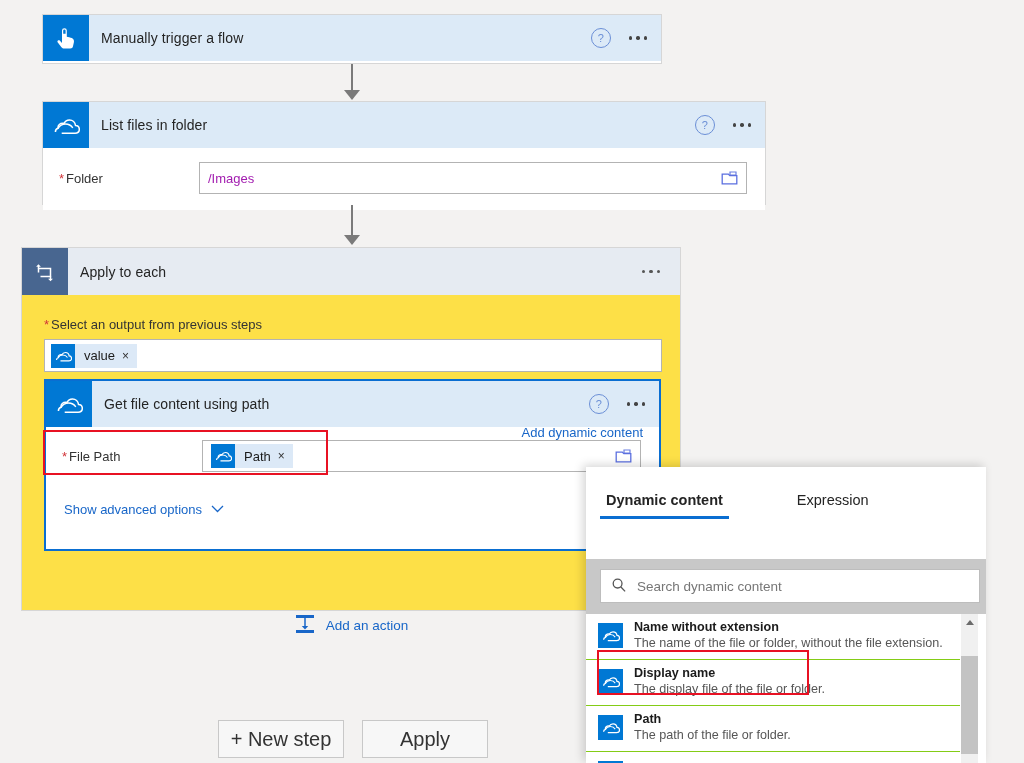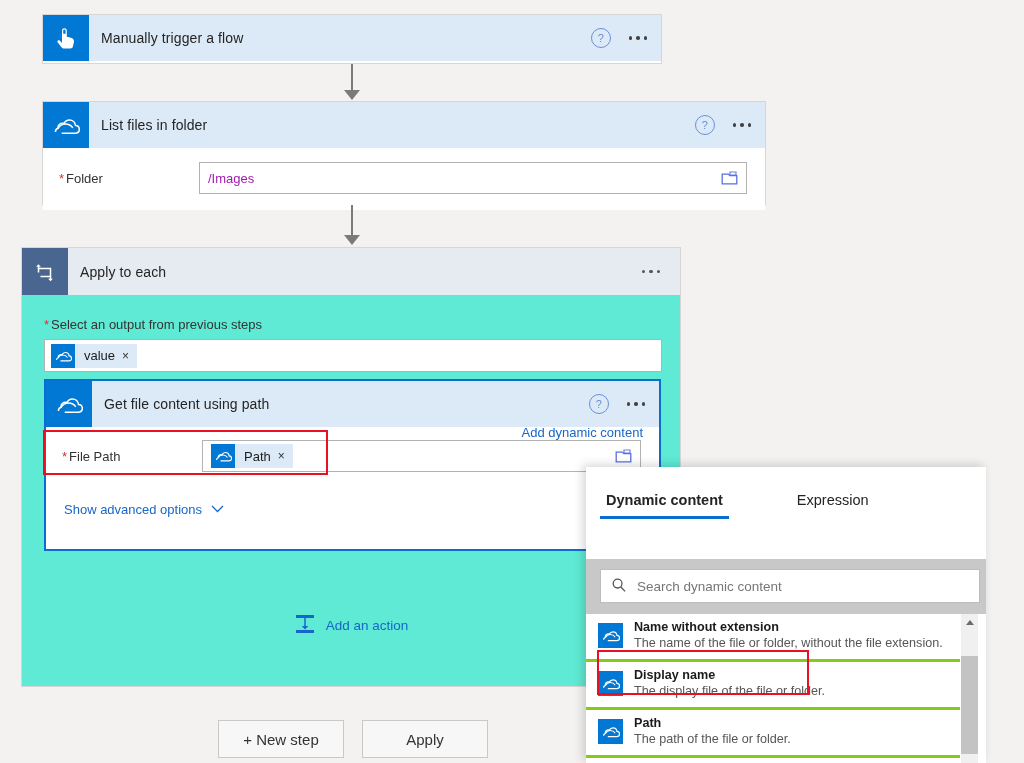--- a/index.html
+++ b/index.html
@@ -42,21 +42,21 @@
   .token-txt{padding:0 7px 0 9px;font-size:13px;color:#1b1b1b;}
   .token-x{padding-right:8px;font-size:12px;color:#333;cursor:pointer;}
 
   
   .arrow{position:absolute;width:22px;}
   .arrow .stem{width:2px;background:#7a7a7a;margin:0 auto;}
   .arrow .head{width:0;height:0;border-left:8px solid transparent;border-right:8px solid transparent;
     border-top:10px solid #7a7a7a;margin:0 auto;}
 
   
-  .loop{position:absolute;left:21px;top:247px;width:660px;height:440px;background:#5eead4;
+  .loop{position:absolute;left:21px;top:247px;width:660px;height:364px;background:#fde047;
     border:1px solid #d6d6d6;box-sizing:border-box;}
   .loop-head{display:flex;align-items:center;height:47px;background:#e6ebf2;position:relative;}
   .loop-sub{padding:22px 0 0 22px;}
   .loop-sub-label{font-size:13px;color:#333;margin-bottom:7px;}
   .loop-select{margin:0 18px 0 22px;height:31px;border:1px solid #b3b3b3;background:#fff;
     display:flex;align-items:center;padding-left:6px;}
 
   
   .inner-card{position:absolute;left:22px;top:131px;width:617px;background:#fff;
     border:2px solid #0a6ed1;box-sizing:border-box;}
@@ -66,37 +66,37 @@
   .adv{padding:16px 0 20px 18px;}
   .adv a{font-size:13px;color:#1866c8;text-decoration:none;cursor:pointer;}
   .chev{display:inline-block;margin-left:9px;vertical-align:1px;}
 
   .add-action{position:absolute;left:0;top:365px;width:100%;display:flex;align-items:center;justify-content:center;gap:10px;}
   .add-action span{font-size:13.5px;color:#1866c8;cursor:pointer;}
 
   
   .footer{position:absolute;left:0;top:700px;width:1024px;}
   .btn{position:absolute;height:36px;border:1px solid #c8c8c8;background:#f7f7f7;
-    display:flex;align-items:center;justify-content:center;font-size:15px;color:#333;cursor:pointer;}
+    display:flex;align-items:center;justify-content:center;font-size:20px;color:#333;cursor:pointer;}
 
   
   .redbox{position:absolute;border:2.5px solid #e81123;box-sizing:border-box;pointer-events:none;}
 
   
   .dcp{position:absolute;left:586px;top:467px;width:400px;height:296px;background:#ffffff;
     box-sizing:border-box;box-shadow:-3px -2px 9px rgba(0,0,0,.17);}
   .dcp-tabs{display:flex;align-items:flex-end;height:52px;padding:0 0 0 14px;background:#fff;gap:36px;}
   .dcp-tab{font-size:14.5px;color:#242424;padding:0 6px 11px 6px;margin-right:26px;cursor:pointer;position:relative;}
   .dcp-tab.active{font-weight:bold;}
   .dcp-tab.active:after{content:"";position:absolute;left:0;right:0;bottom:0;height:3px;background:#0a6ed1;}
   .dcp-search-wrap{background:#c8c8c8;padding:10px 6px 11px 14px;margin-top:40px;}
   .dcp-search{height:32px;background:#fff;border:1px solid #bdbdbd;display:flex;align-items:center;padding-left:10px;}
   .dcp-search .ph{font-size:13.5px;color:#767676;margin-left:10px;}
   .dcp-list{position:relative;background:#fff;height:183px;overflow:hidden;}
-  .dc-item{display:flex;padding:6px 0 7px 12px;border-bottom:3px solid #84cc16;margin-right:26px;}
+  .dc-item{display:flex;padding:6px 0 7px 12px;border-bottom:1px solid #84cc16;margin-right:26px;}
   .dc-ico{width:25px;height:25px;background:#0078d4;flex:0 0 25px;display:flex;align-items:center;justify-content:center;margin-top:3px;}
   .dc-txt{margin-left:11px;}
   .dc-name{font-size:12.6px;font-weight:bold;color:#1b1b1b;line-height:15px;}
   .dc-desc{font-size:12.6px;color:#565656;line-height:17px;}
   
   .sb{position:absolute;right:8px;top:0;width:17px;height:183px;background:#f0f0f0;}
   .sb-up{height:17px;display:flex;align-items:center;justify-content:center;}
   .sb-thumb{position:absolute;left:0;top:42px;width:17px;height:98px;background:#c3c3c3;}
 </style>
 </head>

